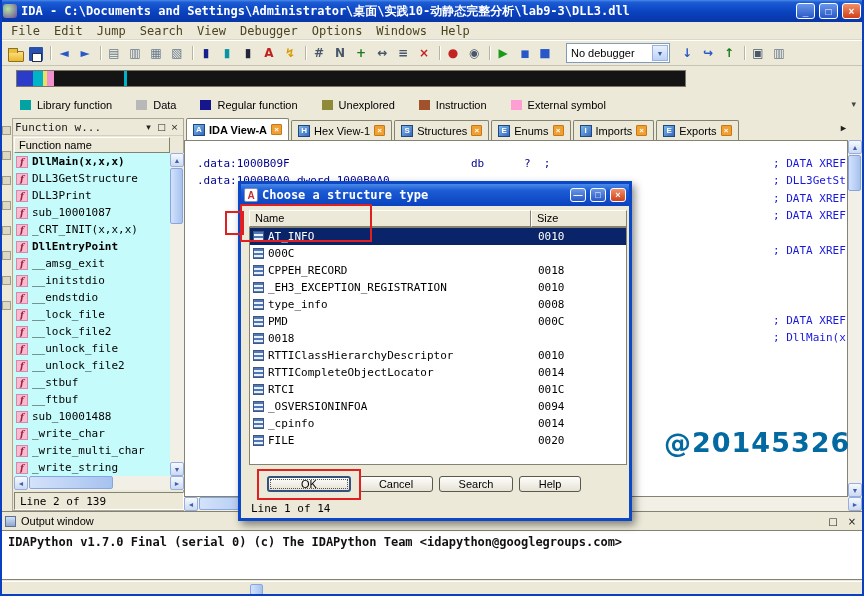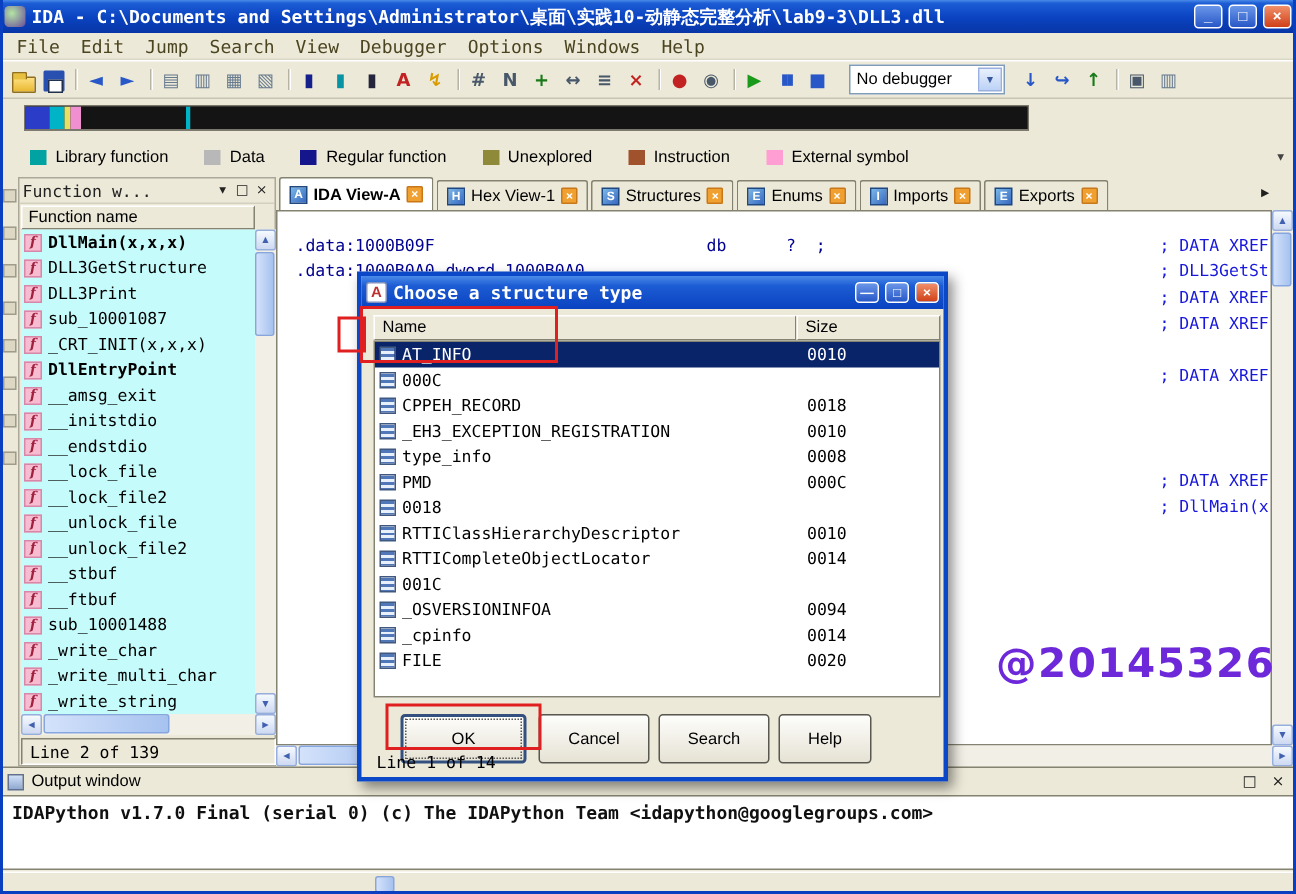--- a/index.html
+++ b/index.html
@@ -108,33 +108,33 @@
 #dlg-cols{position:absolute;left:8px;top:26px;width:378px;height:17px;display:flex}
 .dcol{background:#ece9d8;border:1px solid #fff;border-right-color:#848270;border-bottom-color:#848270;font:11px "Liberation Sans",sans-serif;padding:1px 5px}
 .dcol.name{width:282px}
 .dcol.size{width:96px}
 #dlg-list{position:absolute;left:8px;top:43px;width:378px;height:238px;background:#fff;border:1px solid #848270;overflow:hidden}
 .srow{height:17px;display:flex;align-items:center;font:11px "DejaVu Sans Mono",monospace;white-space:nowrap;color:#000}
 .srow .sicon{width:11px;height:11px;margin:0 4px 0 3px;flex:none;background:repeating-linear-gradient(180deg,#5078b8 0 2px,#e8f0fc 2px 4px);border:1px solid #405880}
 .srow .sname{flex:1;overflow:hidden}
 .srow .ssize{width:88px;flex:none}
 .srow.selected{background:#0a246a;color:#fff}
-.dbtn{position:absolute;top:292px;height:33px;background:linear-gradient(180deg,#fdfdfb,#e6e2d4);border:1px solid #585850;border-radius:3px;font:11px "Liberation Sans",sans-serif;color:#000;display:flex;align-items:center;justify-content:center}
+.dbtn{position:absolute;top:292px;height:16px;background:linear-gradient(180deg,#fdfdfb,#e6e2d4);border:1px solid #585850;border-radius:3px;font:11px "Liberation Sans",sans-serif;color:#000;display:flex;align-items:center;justify-content:center}
 #btn-ok{left:26px;width:84px;border:2px solid #33507e;outline:1px dotted #555;outline-offset:-4px}
 #btn-cancel{left:118px;width:74px}
 #btn-search{left:198px;width:74px}
 #btn-help{left:278px;width:62px}
 #dlg-status{position:absolute;left:10px;top:318px;font:11px "DejaVu Sans Mono",monospace;color:#000}
 
 
 .anno{position:absolute;border:2px solid #e02020;z-index:20}
 #anno1{left:240px;top:204px;width:132px;height:38px}
 #anno1b{left:225px;top:211px;width:19px;height:24px}
 #anno-ok{left:257px;top:469px;width:104px;height:31px}
-#watermark{position:absolute;left:664px;top:427px;font:bold 27px "DejaVu Sans",sans-serif;color:#6d28d9;z-index:6;letter-spacing:1px}
+#watermark{position:absolute;left:664px;top:427px;font:bold 27px "DejaVu Sans",sans-serif;color:#0369a1;z-index:6;letter-spacing:1px}
 
 
 #output{position:absolute;left:0;top:511px;width:864px;height:70px;background:#ece9d8;border-top:1px solid #848270}
 .ohead{height:18px;display:flex;align-items:center;gap:5px;padding:0 5px;font:11px "Liberation Sans",sans-serif;color:#000}
 .ohead .oic{width:11px;height:11px;flex:none;border:1px solid #607090;background:linear-gradient(#d0e0f8,#90a8d0)}
 .ohead .sp{flex:1}
 .ohbtn{width:14px;text-align:center;font:10px "DejaVu Sans",sans-serif;color:#202020}
 .obody{position:absolute;left:1px;top:18px;right:1px;bottom:1px;background:#fff;border:1px solid #848270;padding:3px 6px;overflow:hidden}
 .oline{font:bold 12px "DejaVu Sans Mono",monospace;color:#101010;white-space:pre;line-height:17px}
 
@@ -469,20 +469,21 @@
       <span class="sname" data-name="structure-name">RTTIClassHierarchyDescriptor</span>
       <span class="ssize" data-name="structure-size">0010</span>
     </div>
       <div class="srow" data-name="structure-row">
       <span class="sicon" data-name="struct-icon"></span>
       <span class="sname" data-name="structure-name">RTTICompleteObjectLocator</span>
       <span class="ssize" data-name="structure-size">0014</span>
     </div>
       <div class="srow" data-name="structure-row">
       <span class="sicon" data-name="struct-icon"></span>
+      <span class="sname" data-name="structure-name">RTCI</span>
       <span class="ssize" data-name="structure-size">001C</span>
     </div>
       <div class="srow" data-name="structure-row">
       <span class="sicon" data-name="struct-icon"></span>
       <span class="sname" data-name="structure-name">_OSVERSIONINFOA</span>
       <span class="ssize" data-name="structure-size">0094</span>
     </div>
       <div class="srow" data-name="structure-row">
       <span class="sicon" data-name="struct-icon"></span>
       <span class="sname" data-name="structure-name">_cpinfo</span>

